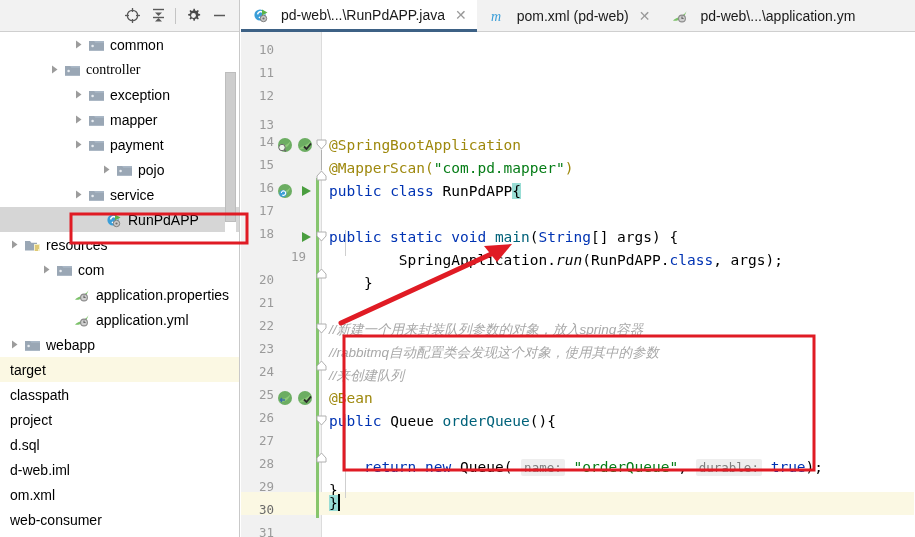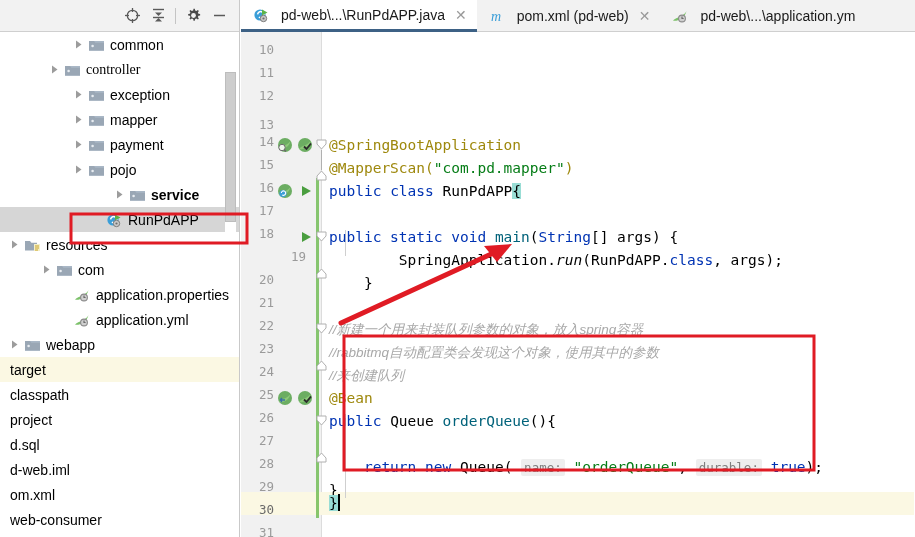--- a/index.html
+++ b/index.html
@@ -221,35 +221,35 @@
           </svg>
         </span>
         <svg width="17" height="16" viewBox="0 0 17 16" class="ic">
           <path d="M1 4 h5 l1.3 1.6 H16 V13.5 H1 Z" fill="#a9b7c6"></path>
           <rect x="1" y="4" width="15" height="9.5" fill="#a9b7c6"></rect>
           <path d="M1 4 h5 l1.4 1.7 H16 v7.8 H1 Z" fill="#9aa7b5"></path>
           <circle cx="4.6" cy="9" r="1.3" fill="#e8edf2"></circle>
         </svg>
         <span class="tlabel">payment</span>
       </div>
+      <div class="trow" style="padding-left: 100px;">
+        <span class="arrow">
+          <svg width="13" height="13" viewBox="0 0 13 13">
+            <path d="M4 2.5 L9.5 6.5 L4 10.5 Z" fill="#9c9c9c"></path>
+          </svg>
+        </span>
+        <svg width="17" height="16" viewBox="0 0 17 16" class="ic">
+          <path d="M1 4 h5 l1.3 1.6 H16 V13.5 H1 Z" fill="#a9b7c6"></path>
+          <rect x="1" y="4" width="15" height="9.5" fill="#a9b7c6"></rect>
+          <path d="M1 4 h5 l1.4 1.7 H16 v7.8 H1 Z" fill="#9aa7b5"></path>
+          <circle cx="4.6" cy="9" r="1.3" fill="#e8edf2"></circle>
+        </svg>
+        <span class="tlabel">pojo</span>
+      </div>
       <div class="trow" style="padding-left: 72px;">
-        <span class="arrow">
-          <svg width="13" height="13" viewBox="0 0 13 13">
-            <path d="M4 2.5 L9.5 6.5 L4 10.5 Z" fill="#9c9c9c"></path>
-          </svg>
-        </span>
-        <svg width="17" height="16" viewBox="0 0 17 16" class="ic">
-          <path d="M1 4 h5 l1.3 1.6 H16 V13.5 H1 Z" fill="#a9b7c6"></path>
-          <rect x="1" y="4" width="15" height="9.5" fill="#a9b7c6"></rect>
-          <path d="M1 4 h5 l1.4 1.7 H16 v7.8 H1 Z" fill="#9aa7b5"></path>
-          <circle cx="4.6" cy="9" r="1.3" fill="#e8edf2"></circle>
-        </svg>
-        <span class="tlabel">pojo</span>
-      </div>
-      <div class="trow" style="padding-left: 113px; font-weight: bold;">
         <span class="arrow">
           <svg width="13" height="13" viewBox="0 0 13 13">
             <path d="M4 2.5 L9.5 6.5 L4 10.5 Z" fill="#9c9c9c"></path>
           </svg>
         </span>
         <svg width="17" height="16" viewBox="0 0 17 16" class="ic">
           <path d="M1 4 h5 l1.3 1.6 H16 V13.5 H1 Z" fill="#a9b7c6"></path>
           <rect x="1" y="4" width="15" height="9.5" fill="#a9b7c6"></rect>
           <path d="M1 4 h5 l1.4 1.7 H16 v7.8 H1 Z" fill="#9aa7b5"></path>
           <circle cx="4.6" cy="9" r="1.3" fill="#e8edf2"></circle>

